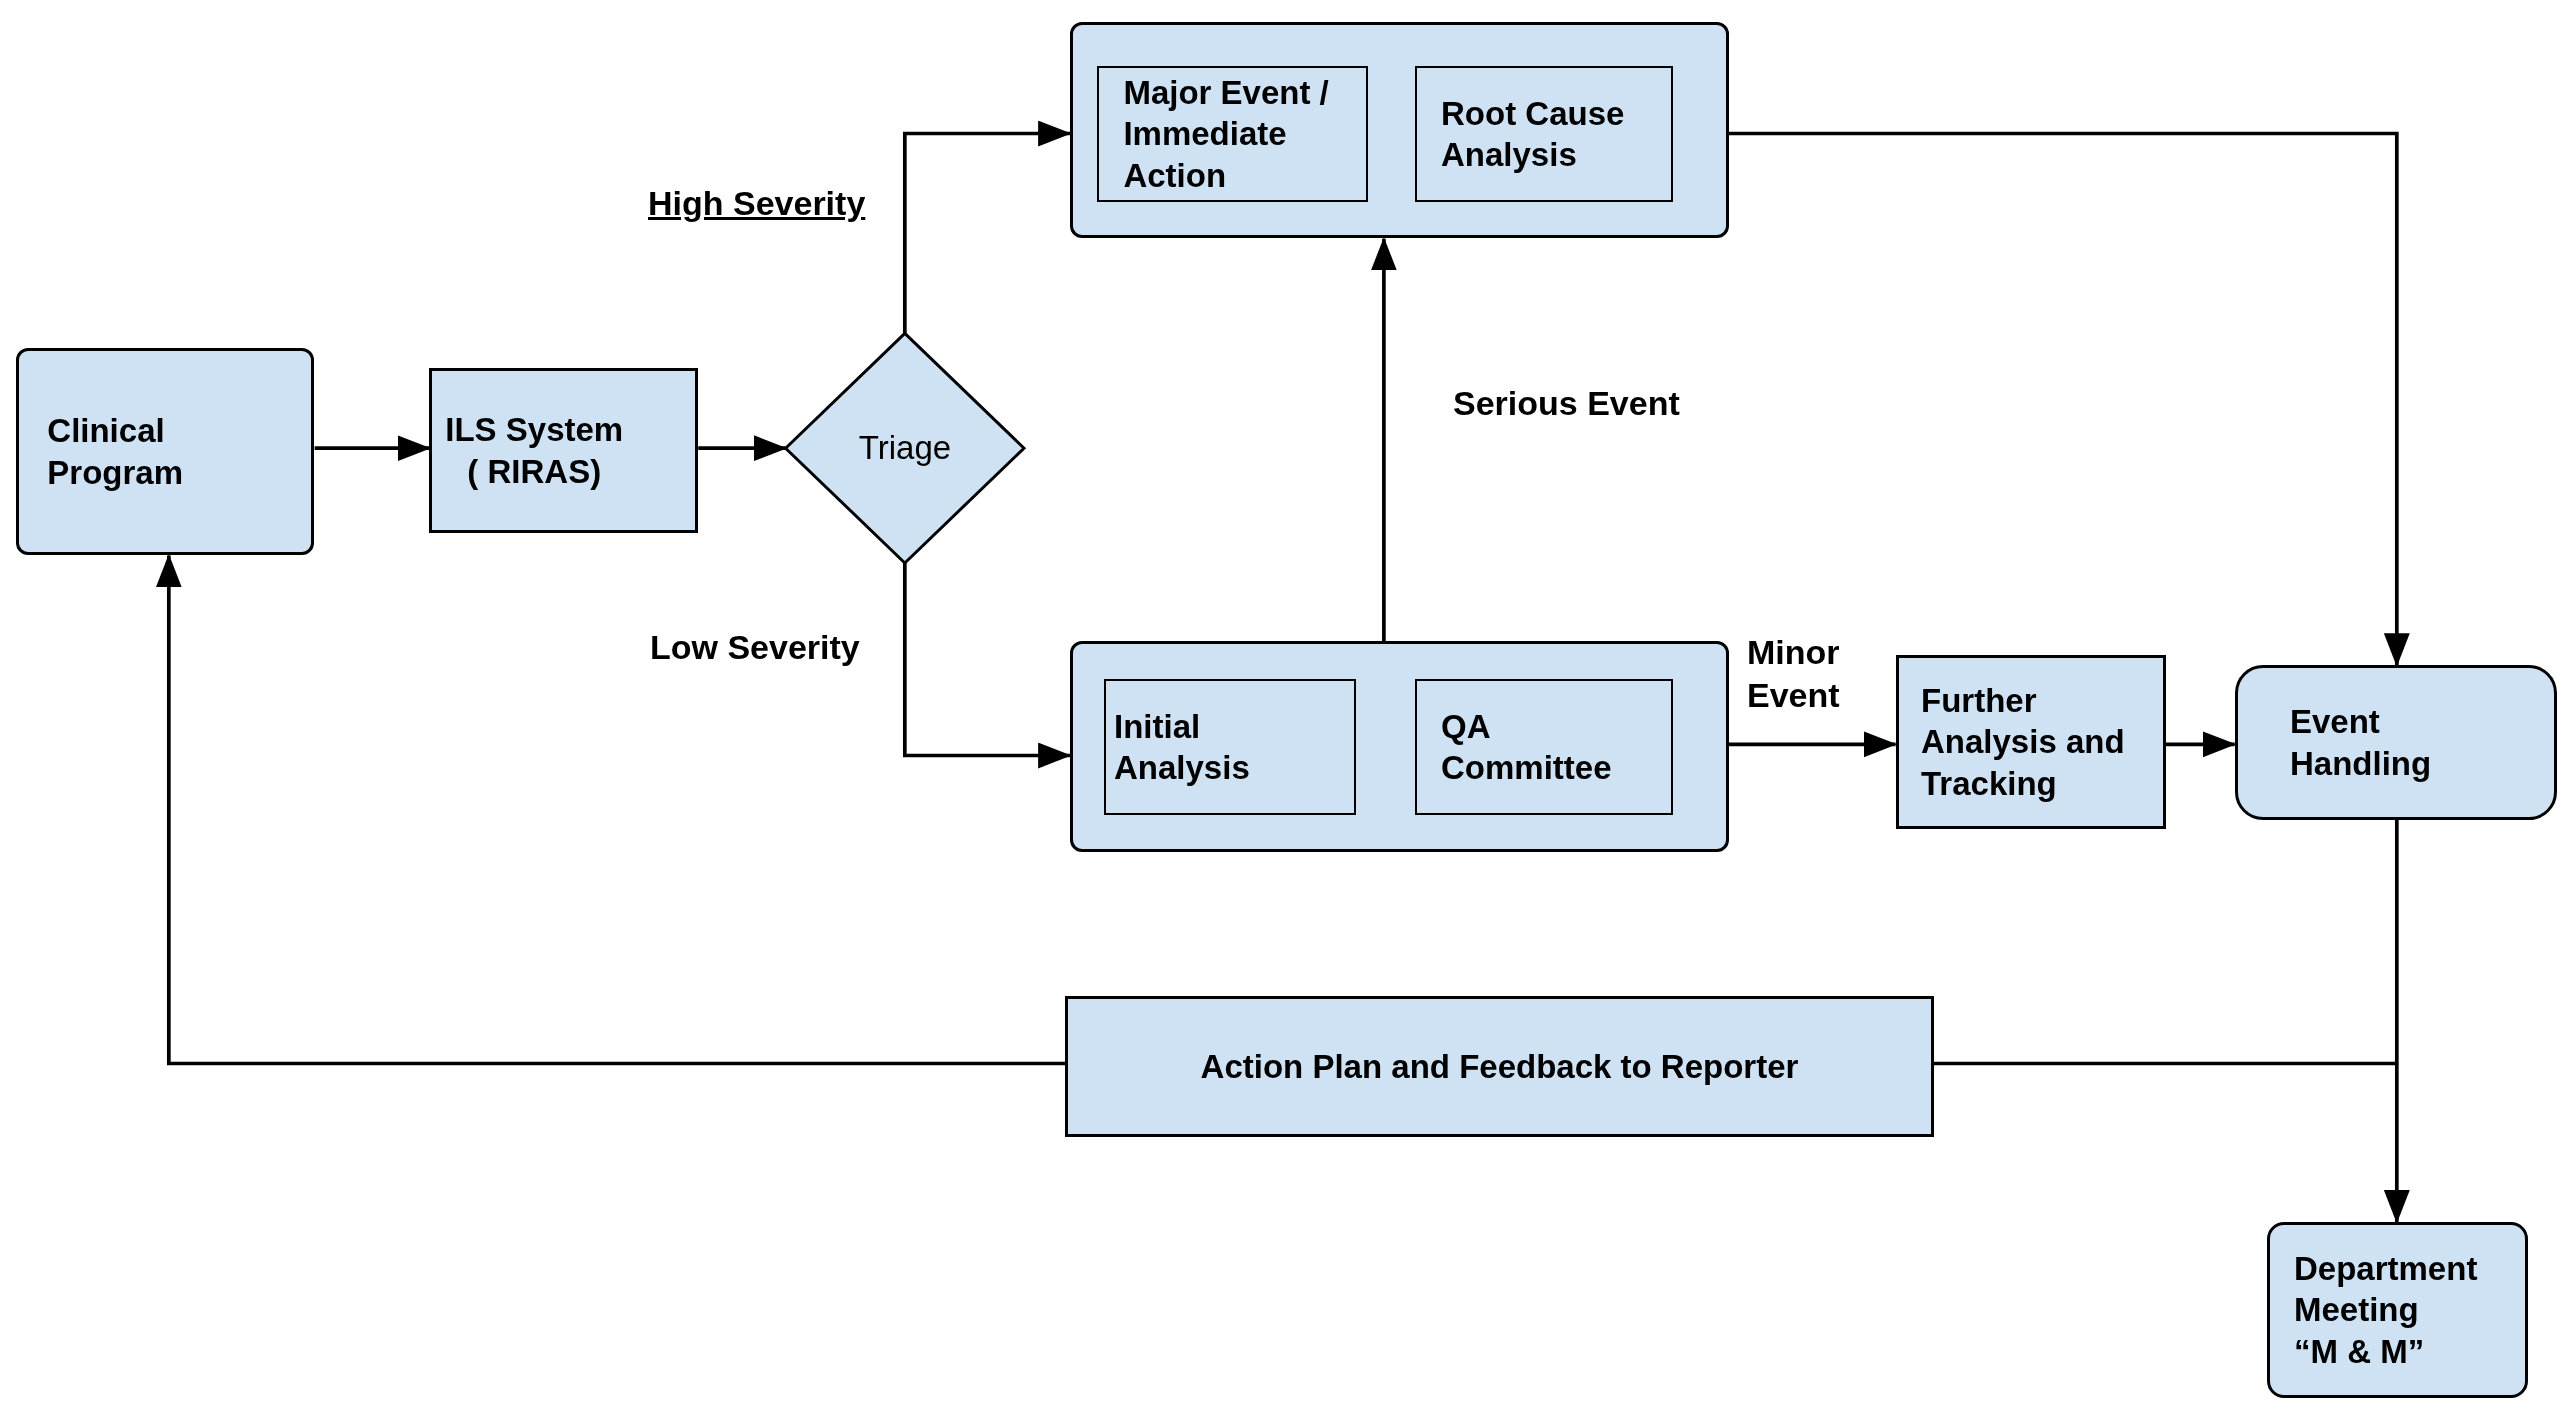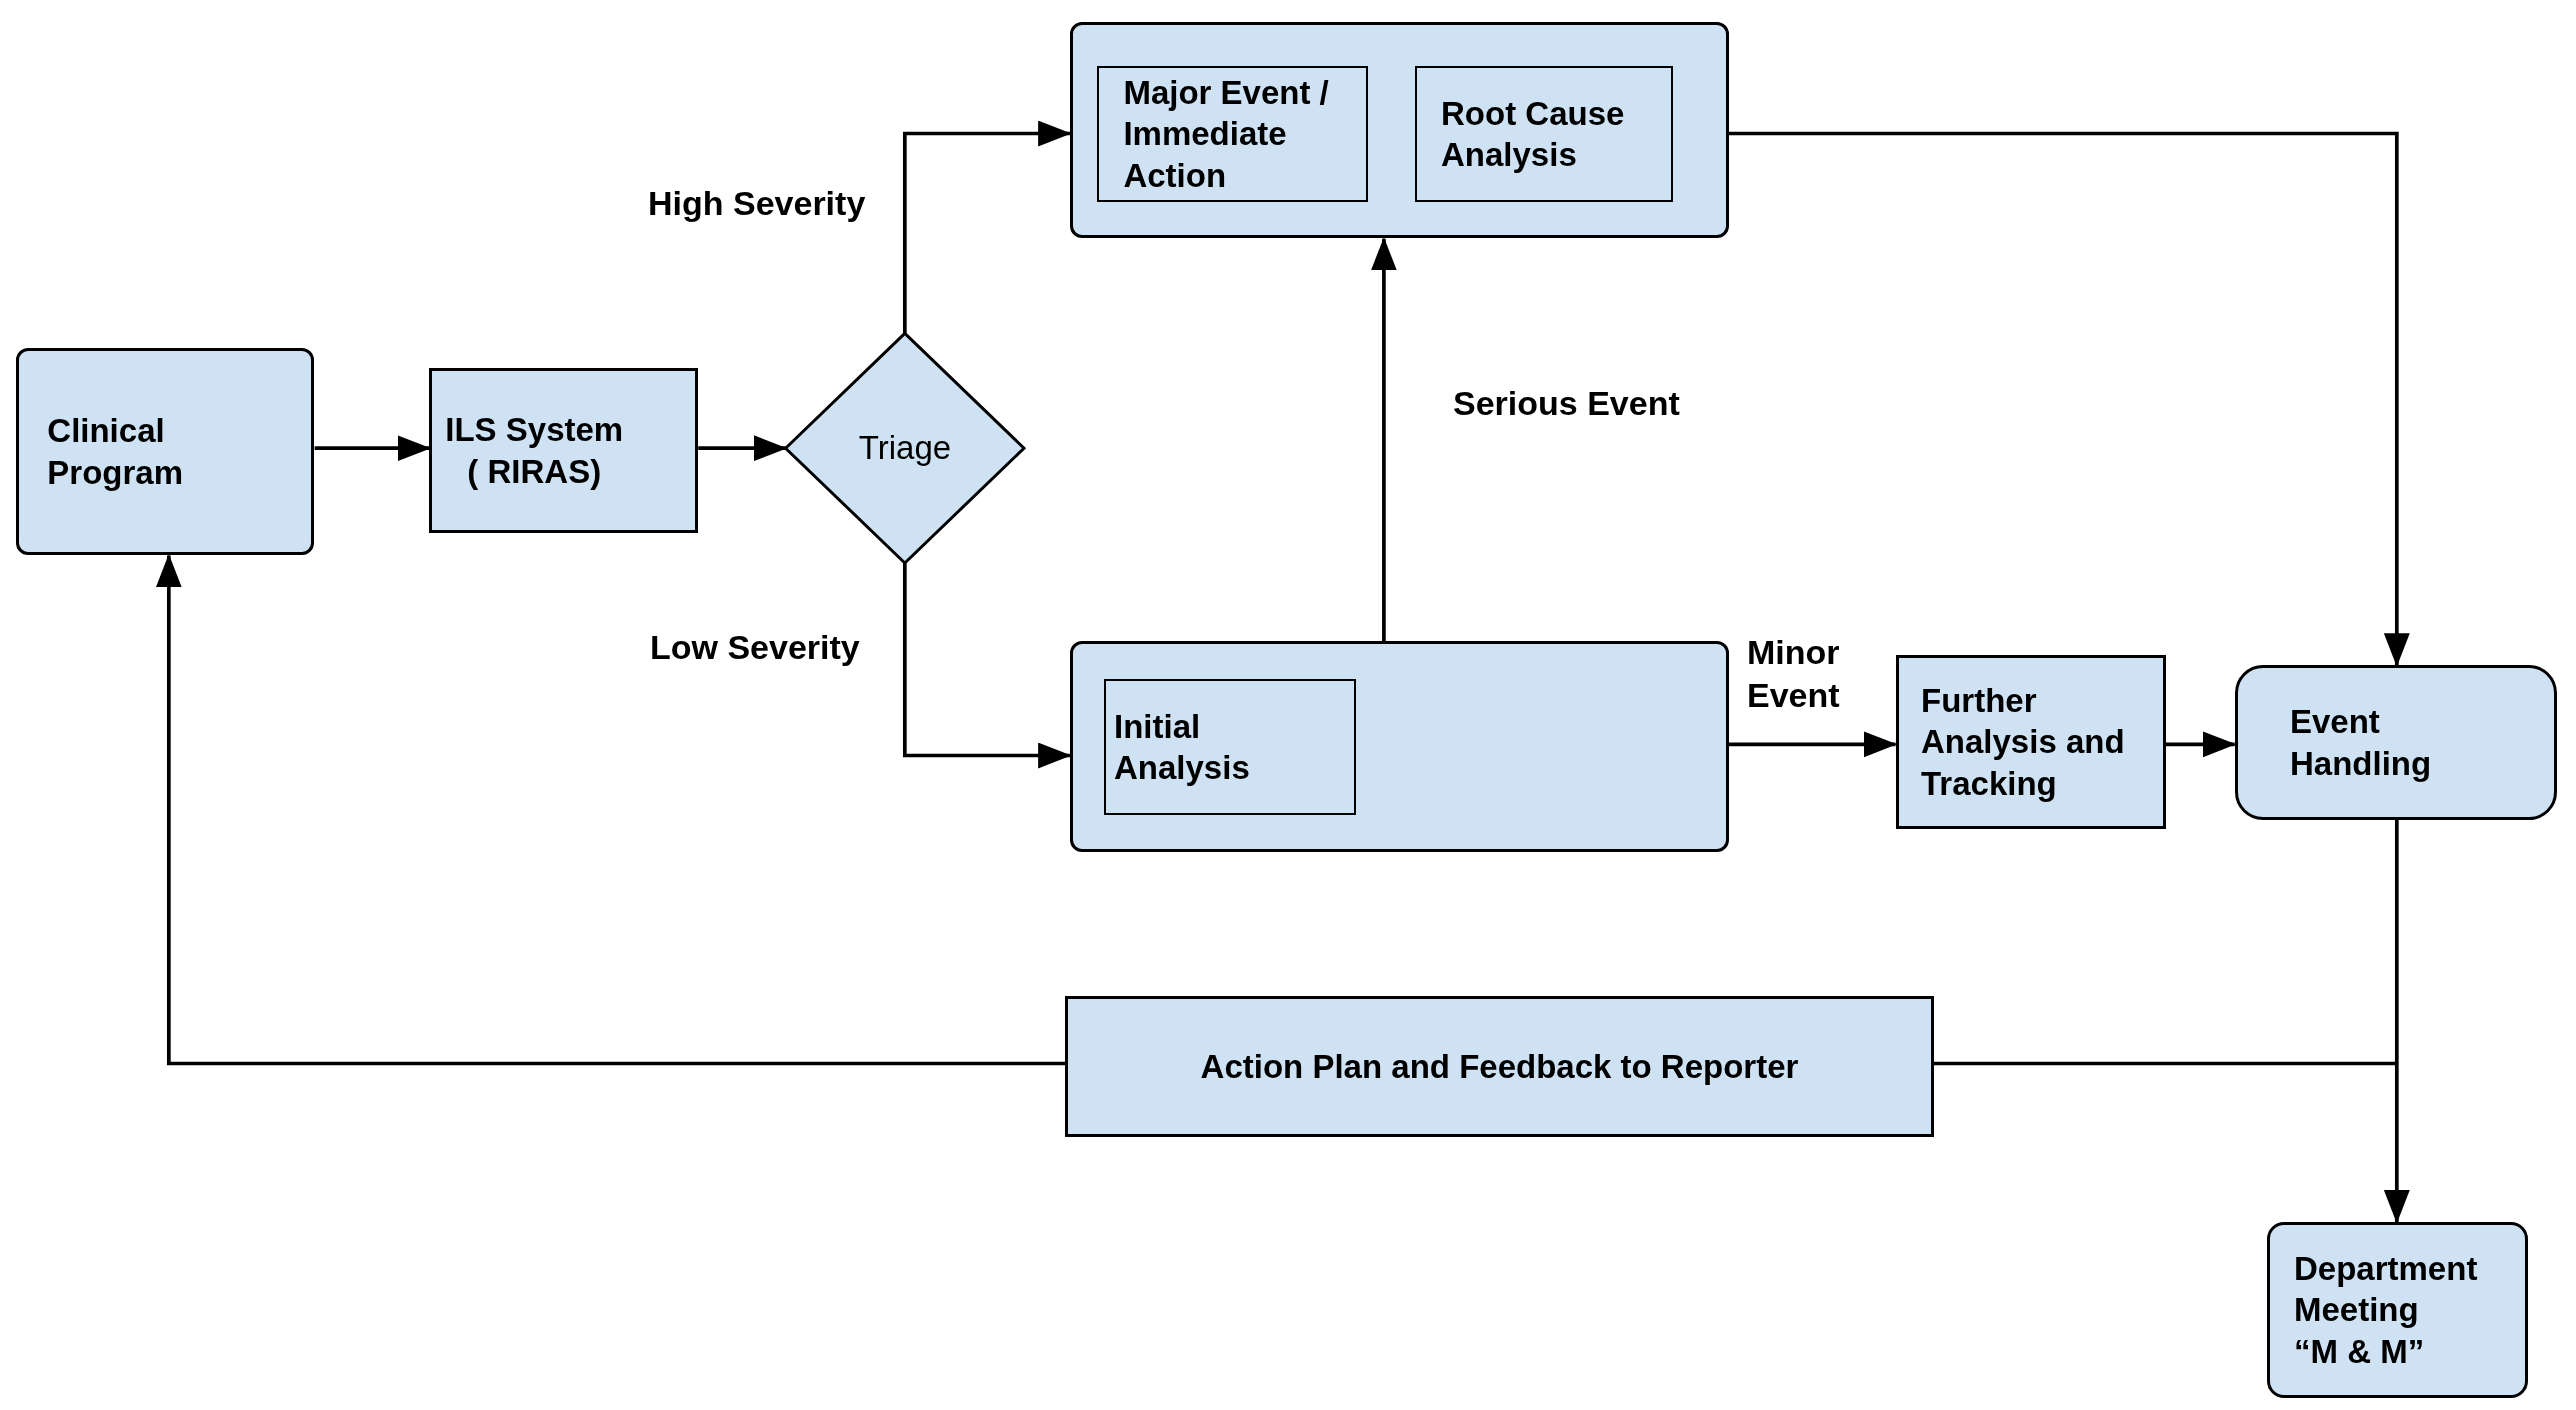--- a/index.html
+++ b/index.html
@@ -48,21 +48,21 @@
   #root-cause{left:342px;top:41px;width:258px;height:136px;padding-left:24px;}
   #lower-container{left:1070px;top:641px;width:659px;height:211px;}
   #initial-analysis{left:31px;top:35px;width:252px;height:136px;padding-left:8px;}
   #qa-committee{left:342px;top:35px;width:258px;height:136px;padding-left:24px;}
   #further-analysis{left:1896px;top:655px;width:270px;height:174px;padding-left:22px;}
   #event-handling{left:2235px;top:665px;width:322px;height:155px;padding-left:52px;border-radius:28px;}
   #action-plan{left:1065px;top:996px;width:869px;height:141px;justify-content:center;padding-left:0;}
   #department-meeting{left:2267px;top:1222px;width:261px;height:176px;padding-left:24px;border-radius:17px;}
 
   
-  #high-severity{left:648px;top:182px;}
+  #high-severity{left:648px;top:182px;text-decoration:underline;}
   #low-severity{left:650px;top:626px;}
   #serious-event{left:1453px;top:382px;}
   #minor-event{left:1747px;top:631px;}
 </style>
 </head>
 <body>
 
 <div id="canvas">
 
   <svg id="edge-layer" viewBox="0 0 3479 1905">
@@ -112,20 +112,24 @@
       <span class="lbl">Root Cause
 Analysis</span>
     </div>
   </div>
 
   <div class="node rounded container" id="lower-container">
     <div class="node inner" id="initial-analysis">
       <span class="lbl">Initial
 Analysis</span>
     </div>
+    <div class="node inner" id="qa-committee">
+      <span class="lbl">QA
+Committee</span>
+    </div>
   </div>
 
   <div class="node" id="further-analysis">
     <span class="lbl">Further
 Analysis and
 Tracking</span>
   </div>
 
   <div class="node" id="event-handling">
     <span class="lbl">Event

